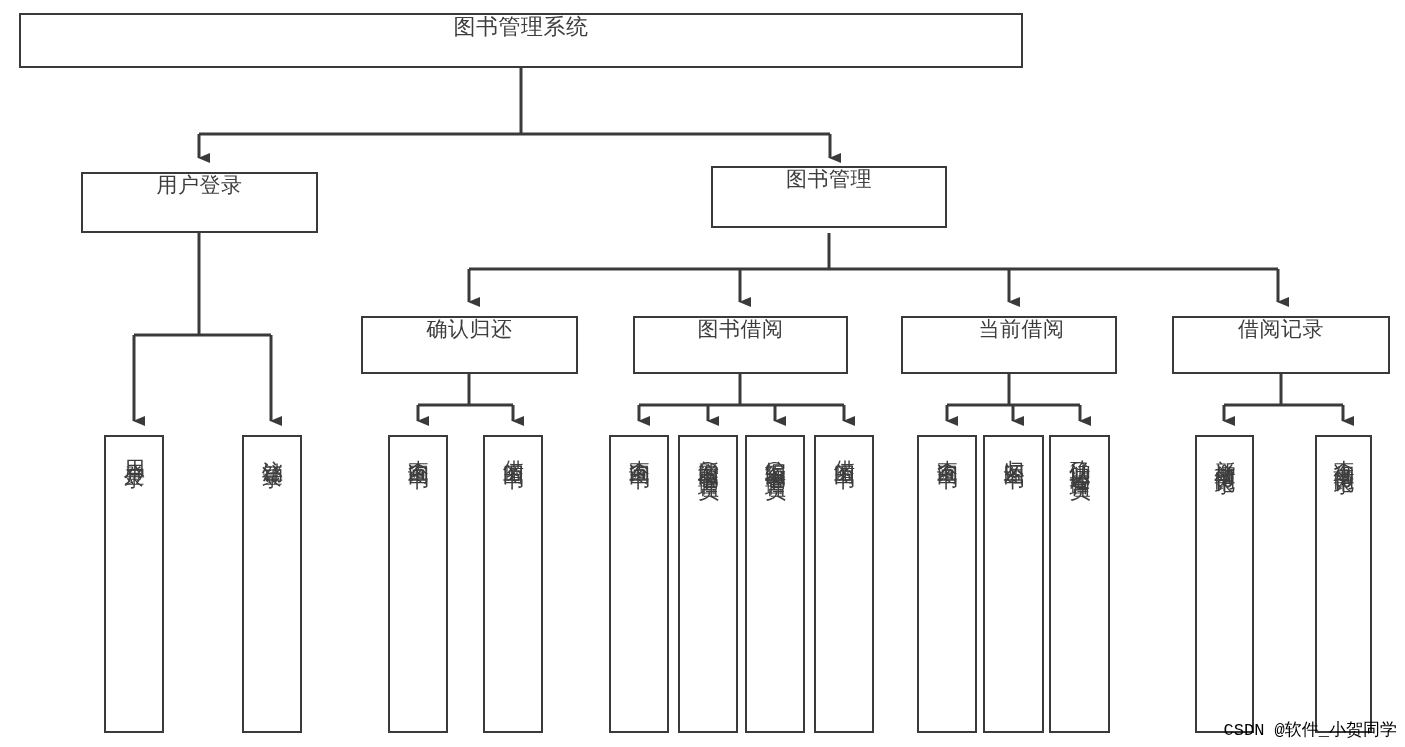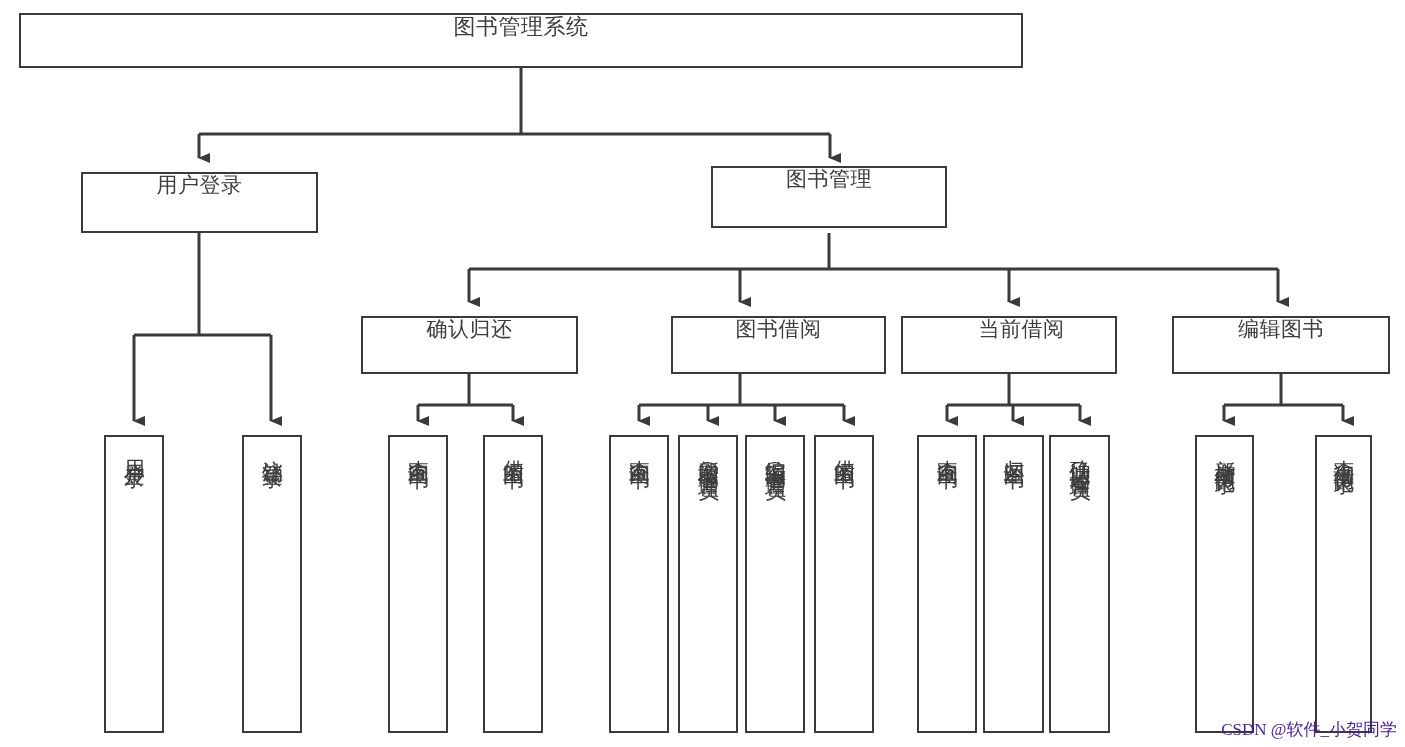--- a/index.html
+++ b/index.html
@@ -34,23 +34,23 @@
     text-orientation:upright;
     font-size:21px;
     letter-spacing:3px;
     line-height:1;
     margin:0 auto;
   }
   .watermark{
     position:absolute;
     right:8px;bottom:6px;
     font-size:17px;
-    color:#4c1d95;
+    color:#000000;
     white-space:nowrap;
-    font-family:Liberation Serif, serif;
+    font-family:Liberation Mono, monospace;
   }
 </style>
 </head>
 <body>
 
 <div id="canvas">
 
   <svg class="edges" viewBox="0 0 1405 747">
     <defs>
       <marker id="arrow" viewBox="0 0 10 12" refX="5" refY="11" markerWidth="10" markerHeight="12" orient="auto-start-reverse" markerUnits="userSpaceOnUse">
@@ -107,28 +107,28 @@
       </div>
       <div class="node h" style="left: 81px; top: 172px; width: 237px; height: 61px;">
         <span class="lbl">用户登录</span>
       </div>
       <div class="node h" style="left: 711px; top: 154px; width: 236px; height: 62px; margin-top: 12px;">
         <span class="lbl">图书管理</span>
       </div>
       <div class="node h" style="left: 361px; top: 316px; width: 217px; height: 58px;">
         <span class="lbl">确认归还</span>
       </div>
-      <div class="node h" style="left: 633px; top: 316px; width: 215px; height: 58px; margin-left: 38px;">
+      <div class="node h" style="left: 633px; top: 316px; width: 215px; height: 58px;">
         <span class="lbl">图书借阅</span>
       </div>
       <div class="node h" style="left: 901px; top: 316px; width: 216px; height: 58px; padding-left: 25px;">
         <span class="lbl">当前借阅</span>
       </div>
       <div class="node h" style="left: 1172px; top: 316px; width: 218px; height: 58px;">
-        <span class="lbl">编辑图书</span>
+        <span class="lbl">借阅记录</span>
       </div>
       <div class="node v" style="left: 104px; top: 435px; width: 60px; height: 298px;">
         <span class="lbl">用户登录</span>
       </div>
       <div class="node v" style="left: 242px; top: 435px; width: 60px; height: 298px;">
         <span class="lbl">注销登录</span>
       </div>
       <div class="node v" style="left: 388px; top: 435px; width: 60px; height: 298px;">
         <span class="lbl">查询图书</span>
       </div>

